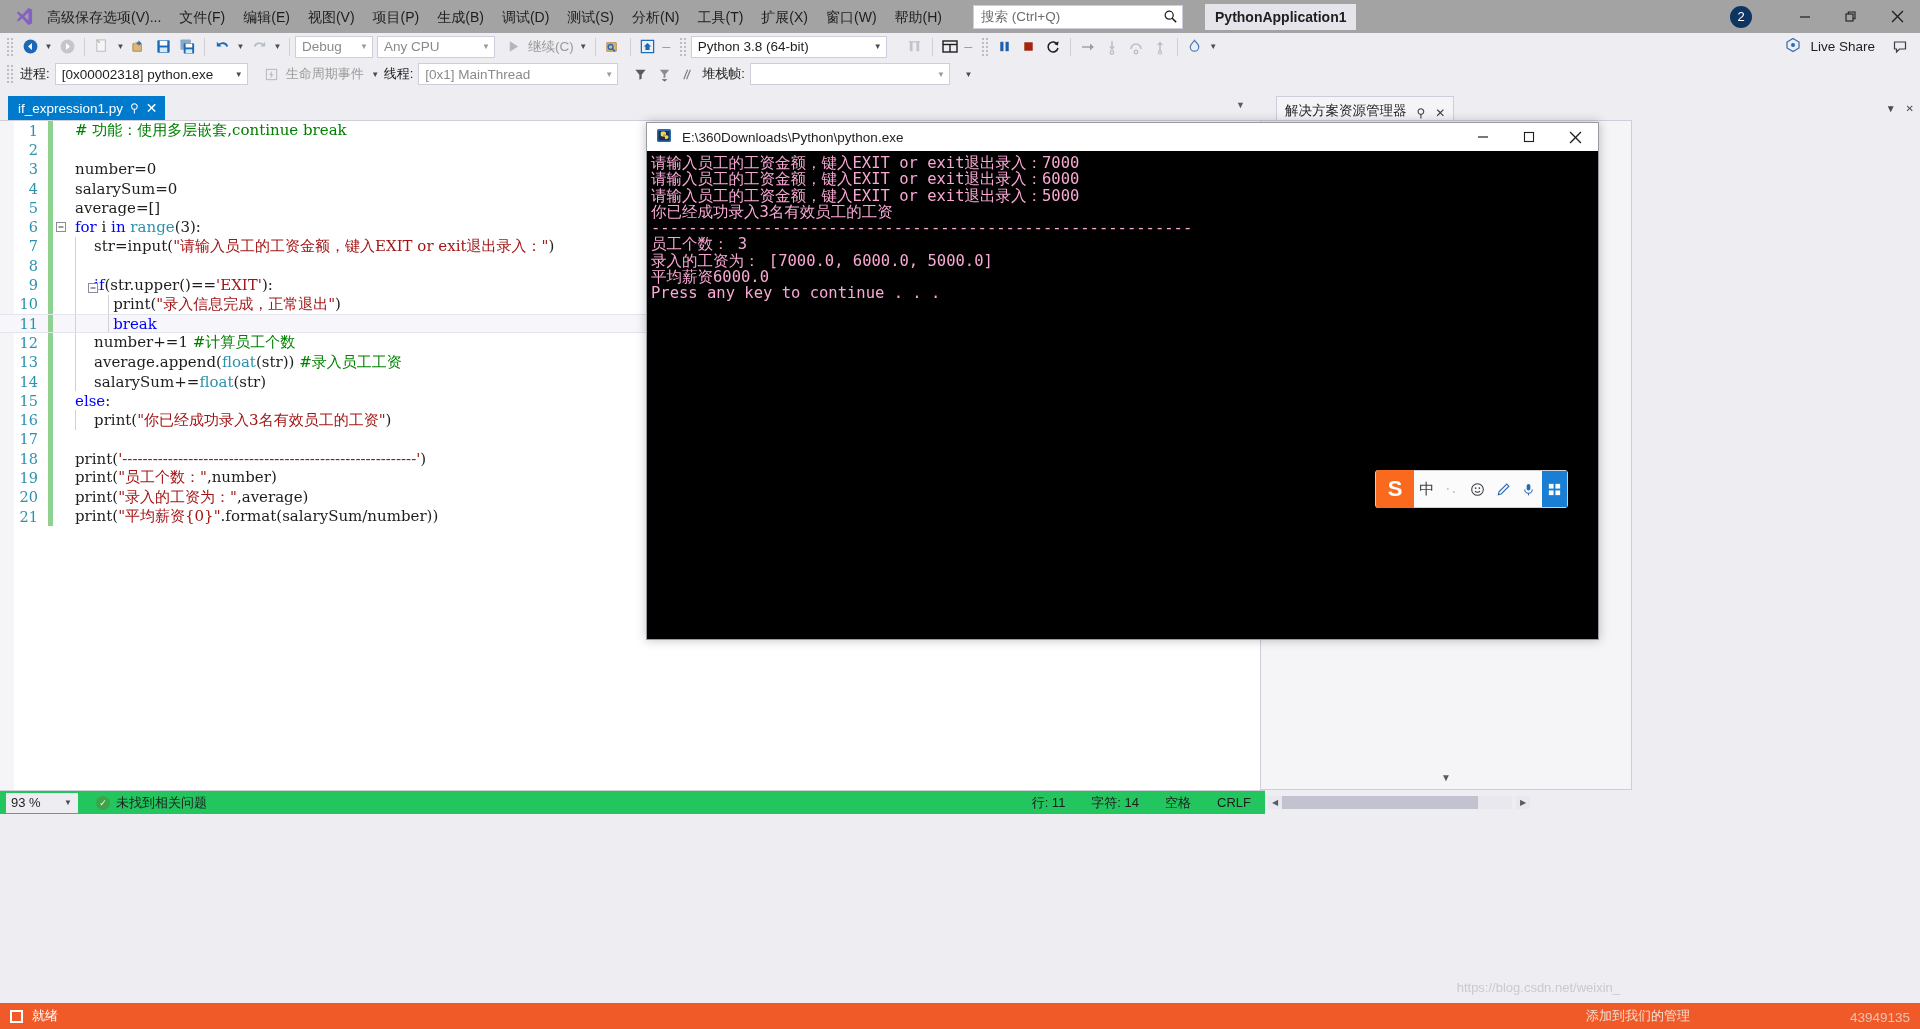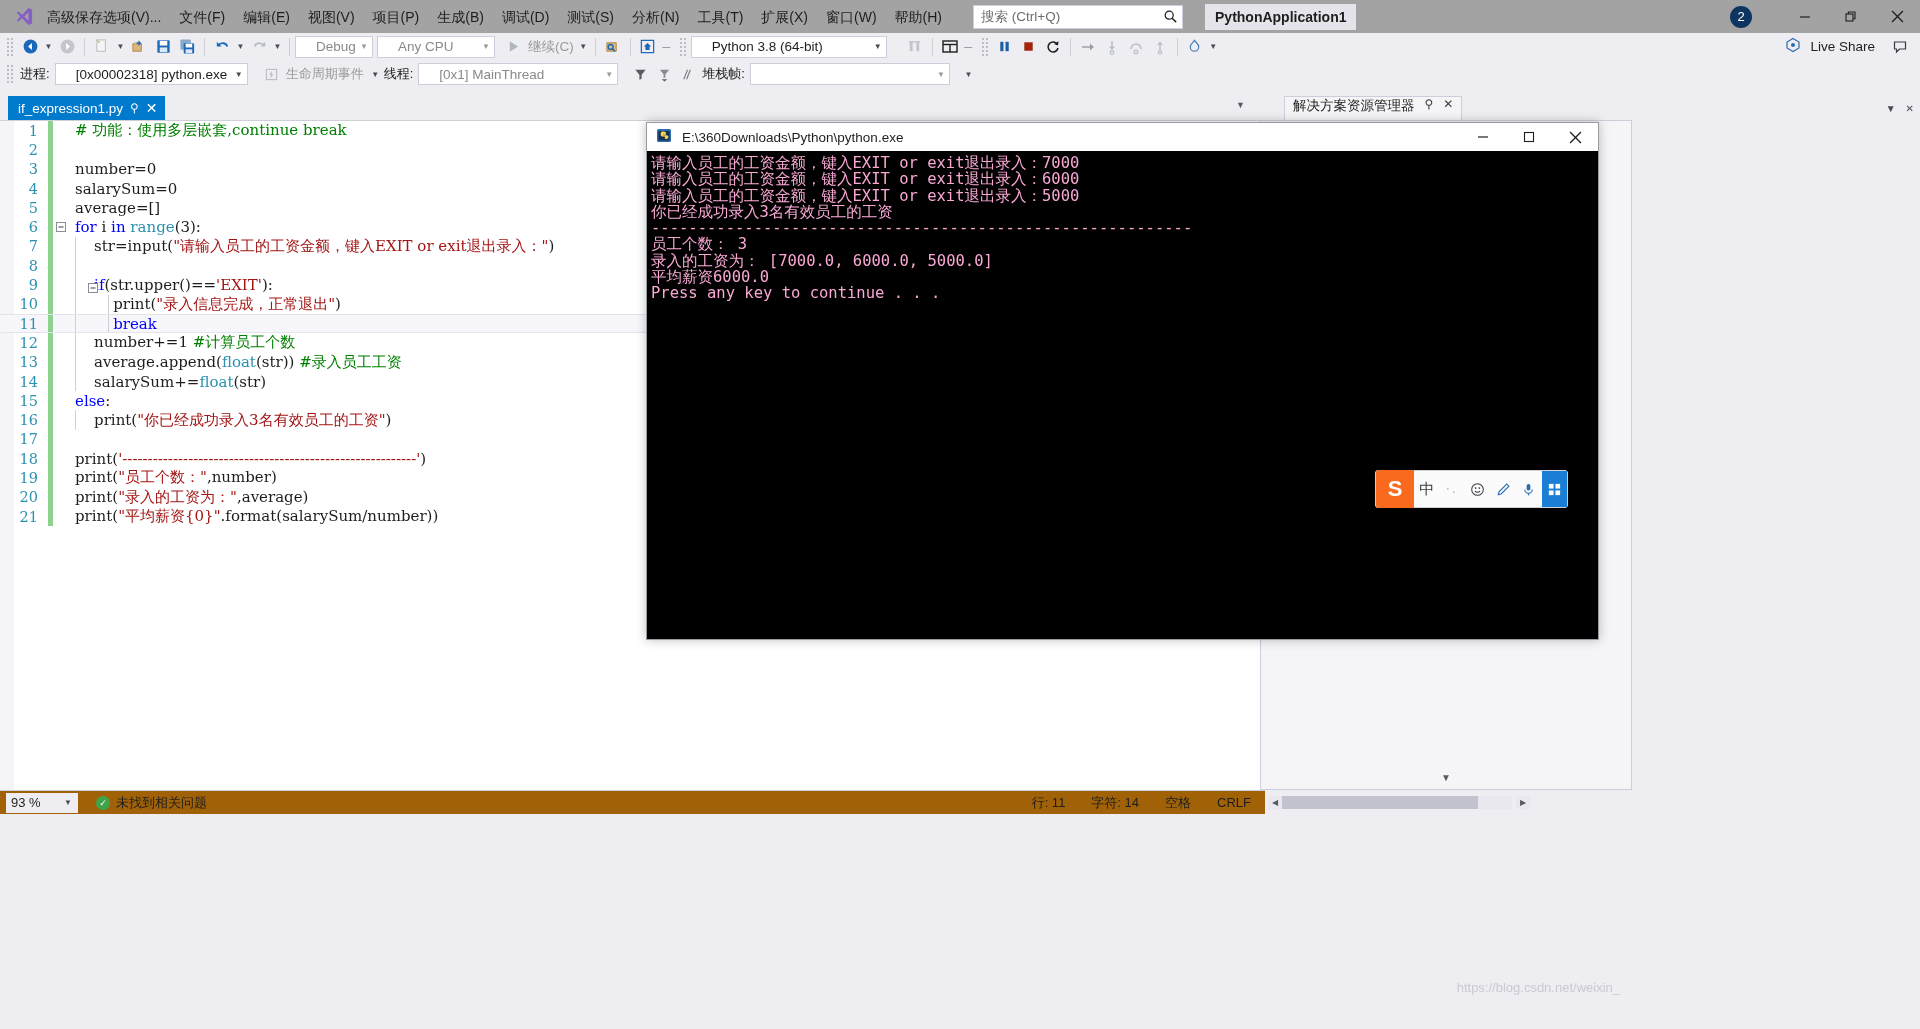--- a/index.html
+++ b/index.html
@@ -64,21 +64,21 @@
     background-image: radial-gradient(circle, #b0b0b8 1px, transparent 1.1px);
     background-size: 4px 4px; opacity: .8;
   }
   .tb-btn {
     width: 24px; height: 24px; display: flex; align-items: center; justify-content: center;
   }
   .tb-caret { width: 13px; height: 24px; display: flex; align-items: center; justify-content: center; color: #4a4a52; font-size: 8px;}
   .tb-sep { width: 1px; height: 18px; background: #cfcfd8; margin: 0 5px; }
   .tb-combo {
     height: 22px; border: 1px solid #cccedb; background: #fff;
-    display: flex; align-items: center; padding-left: 20px; font-size: 13.5px; color: #8a8a8a;
+    display: flex; align-items: center; padding-left: 6px; font-size: 13.5px; color: #8a8a8a;
   }
   .tb-combo .cv { flex: 1; white-space: nowrap; overflow: hidden; }
   .tb-combo .ca { width: 16px; text-align: center; font-size: 8px; color: #9a9a9a; }
   .tb-combo.active { color: #1e1e1e; }
   .tb-combo.active .ca { color: #4a4a52; }
   .tb-label { font-size: 13.5px; color: #9a9a9a; padding: 0 3px; white-space: nowrap; }
   .tb-label.en { color: #1e1e1e; }
 
   
   .dbgbar {
@@ -104,22 +104,22 @@
   .tab-chevron {
     position: absolute; right: 675px; top: 4px; color: #5a5a62; font-size: 9px;
   }
   
   .dock-hdr {
     position: absolute; right: 0; top: 96px; width: 660px; height: 24px;
     background: #eeeef2; display: flex; align-items: center;
   }
   .dock-tab {
     height: 24px; background: #f5f5f8; border: 1px solid #cccedb; border-bottom: none;
-    display: flex; align-items: flex-start; padding: 0 8px; gap: 10px; font-size: 13.5px; color: #1e1e1e;
-    margin-left: 24px;
+    display: flex; align-items: flex-end; padding: 0 8px; gap: 10px; font-size: 13.5px; color: #1e1e1e;
+    margin-left: 16px;
   }
   .dock-tab .pin, .dock-tab .x { color: #3a3a42; font-size: 12px; }
   .dock-right-ctl {
     position: absolute; right: 6px; top: 0; height: 24px; display: flex; align-items: center; gap: 10px;
     color: #4a4a52; font-size: 10px;
   }
 
   
   .editor-wrap {
     position: absolute; left: 0; top: 120px; width: 1265px; height: 670px;
@@ -214,21 +214,21 @@
     width: 38px; height: 38px; background: #fa6a1e; border-radius: 3px 0 0 3px;
     display: flex; align-items: center; justify-content: center;
     color: #fff; font-size: 22px; font-weight: bold;
   }
   .ime-i { flex: 1; display: flex; align-items: center; justify-content: center; color: #3a3a42; font-size: 15px; }
   .ime-i.kb { background: #1a7fd4; color: #fff; height: 100%; }
 
   
   .editor-status {
     position: absolute; left: 0; top: 790px; width: 1265px; height: 24px;
-    background: #a16207; display: flex; align-items: center;
+    background: #22c55e; display: flex; align-items: center;
     border-top: 1px solid #cfcfd8;
   }
   .zoom-combo {
     width: 72px; height: 20px; margin-left: 6px; background: #eeeef2;
     border: 1px solid transparent; display: flex; align-items: center;
     font-size: 13px; color: #1e1e1e; padding-left: 4px;
   }
   .zoom-combo .ca { margin-left: auto; font-size: 8px; color: #4a4a52; padding-right: 5px;}
   .err-ok { display: flex; align-items: center; gap: 6px; margin-left: 18px; font-size: 13px;}
   .check {
@@ -727,14 +727,20 @@
   </div>
 
   <div class="bottom-dock"></div>
   <div class="hscroll-arr" style="left:1268px">◀</div>
   <div class="hscroll-track"></div>
   <div class="hscroll-thumb"></div>
   <div class="hscroll-arr" style="left:1516px">▶</div>
 
   <div class="blog-wm">https://blog.csdn.net/weixin_</div>
 
+  <div class="taskbar">
+    <div class="tb-stop"></div>
+    <div>就绪</div>
+    <div class="watermark2">添加到我们的管理</div>
+    <div class="watermark">43949135</div>
+  </div>
 
 </div>
 
 </body></html>

